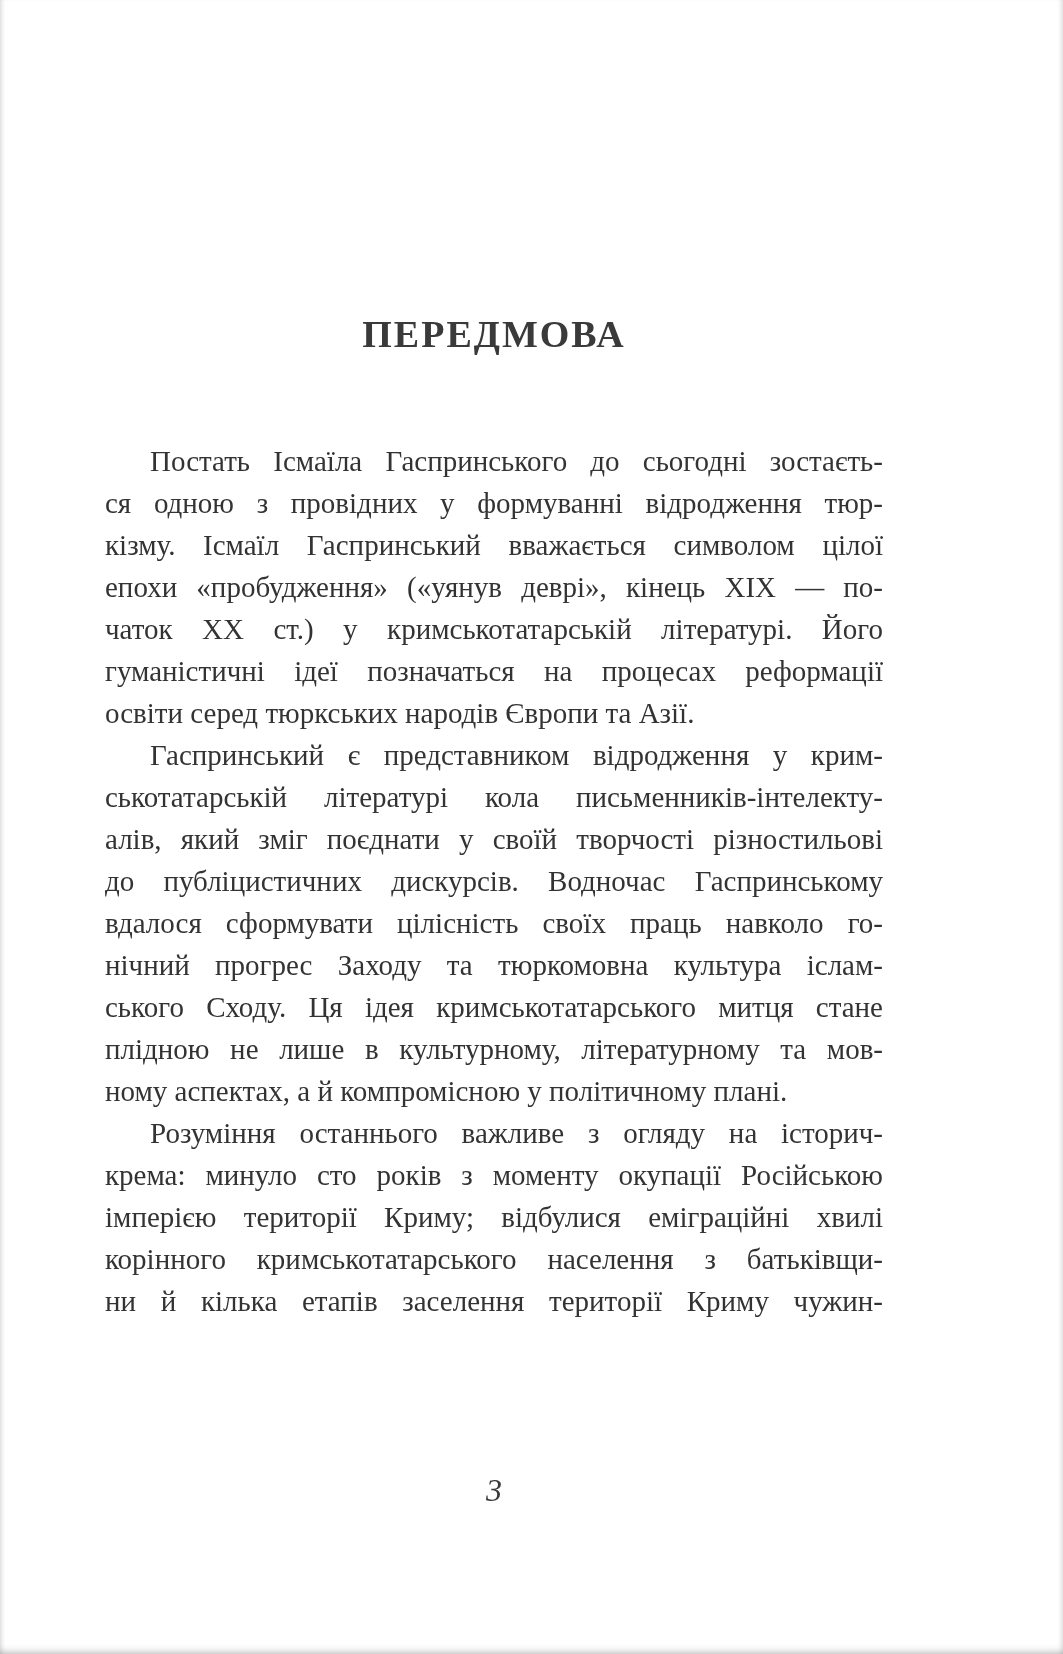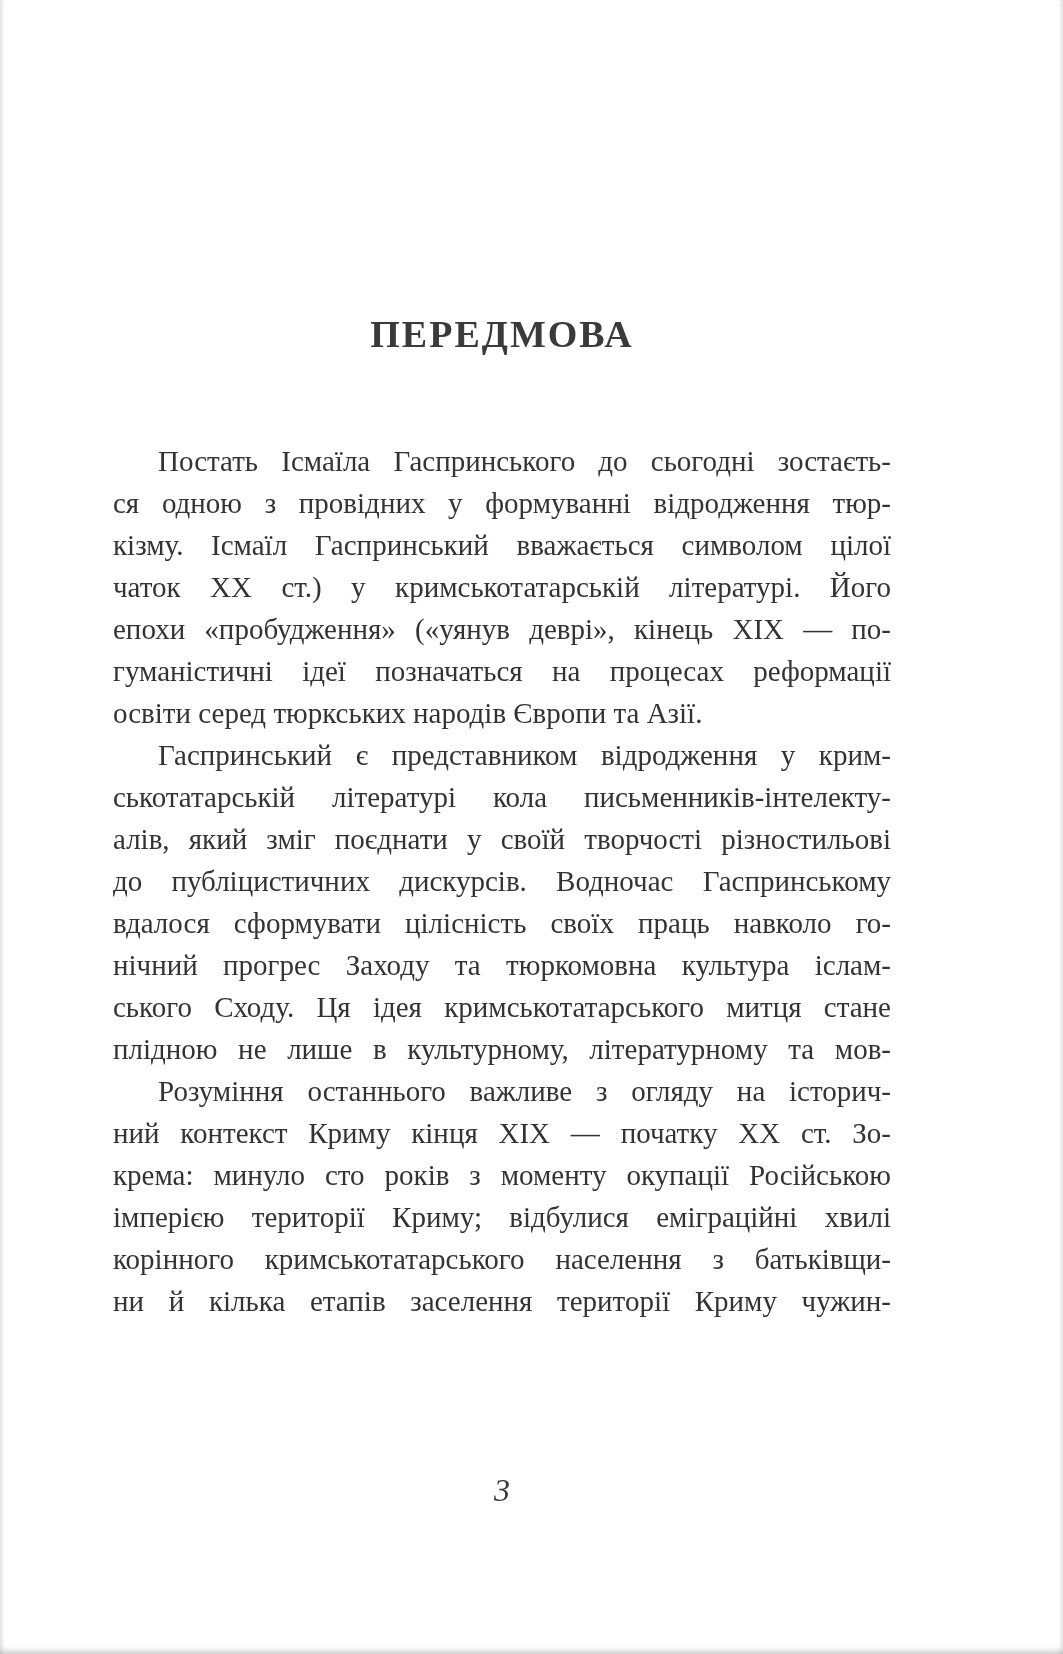--- a/index.html
+++ b/index.html
@@ -16,21 +16,21 @@
     font-family: "Liberation Serif", "DejaVu Serif", serif;
     color: #333333;
     
     box-shadow:
       inset 0 -6px 8px -5px rgba(0,0,0,0.30),
       inset 5px 0 6px -5px rgba(0,0,0,0.18),
       inset -5px 0 6px -5px rgba(0,0,0,0.18);
   }
   .content-col {
     position: absolute;
-    left: 113px;
+    left: 105px;
     width: 778px;
   }
   .title {
     top: 312px;
     margin: 0;
     text-align: center;
     font-size: 38px;
     font-weight: bold;
     letter-spacing: 2px;
     color: #3a3a3a;
@@ -68,38 +68,38 @@
 <body>
 
 <div class="page">
   <h1 class="content-col title">ПЕРЕДМОВА</h1>
 
   <div class="content-col body-text" id="body-text">
       <div class="paragraph">
         <div class="line indent">Постать Ісмаїла Гаспринського до сьогодні зостаєть-</div>
         <div class="line">ся одною з провідних у формуванні відродження тюр-</div>
         <div class="line">кізму. Ісмаїл Гаспринський вважається символом цілої</div>
+        <div class="line">епохи «пробудження» («уянув деврі», кінець XIX — по-</div>
         <div class="line">чаток XX ст.) у кримськотатарській літературі. Його</div>
-        <div class="line">епохи «пробудження» («уянув деврі», кінець XIX — по-</div>
         <div class="line">гуманістичні ідеї позначаться на процесах реформації</div>
         <div class="line para-end">освіти серед тюркських народів Європи та Азії.</div>
       </div>
       <div class="paragraph">
         <div class="line indent">Гаспринський є представником відродження у крим-</div>
         <div class="line">ськотатарській літературі кола письменників-інтелекту-</div>
         <div class="line">алів, який зміг поєднати у своїй творчості різностильові</div>
         <div class="line">до публіцистичних дискурсів. Водночас Гаспринському</div>
         <div class="line">вдалося сформувати цілісність своїх праць навколо го-</div>
         <div class="line">нічний прогрес Заходу та тюркомовна культура іслам-</div>
         <div class="line">ського Сходу. Ця ідея кримськотатарського митця стане</div>
         <div class="line">плідною не лише в культурному, літературному та мов-</div>
+        <div class="line para-end">ному аспектах, а й компромісною у політичному плані.</div>
       </div>
       <div class="paragraph">
         <div class="line indent">Розуміння останнього важливе з огляду на історич-</div>
-        <div class="line">ний контекст Криму кінця XIX — початку XX ст. Зо-</div>
         <div class="line">крема: минуло сто років з моменту окупації Російською</div>
         <div class="line">імперією території Криму; відбулися еміграційні хвилі</div>
         <div class="line">корінного кримськотатарського населення з батьківщи-</div>
         <div class="line">ни й кілька етапів заселення території Криму чужин-</div>
       </div>
     </div>
 
   <div class="content-col page-number">3</div>
 </div>
 

